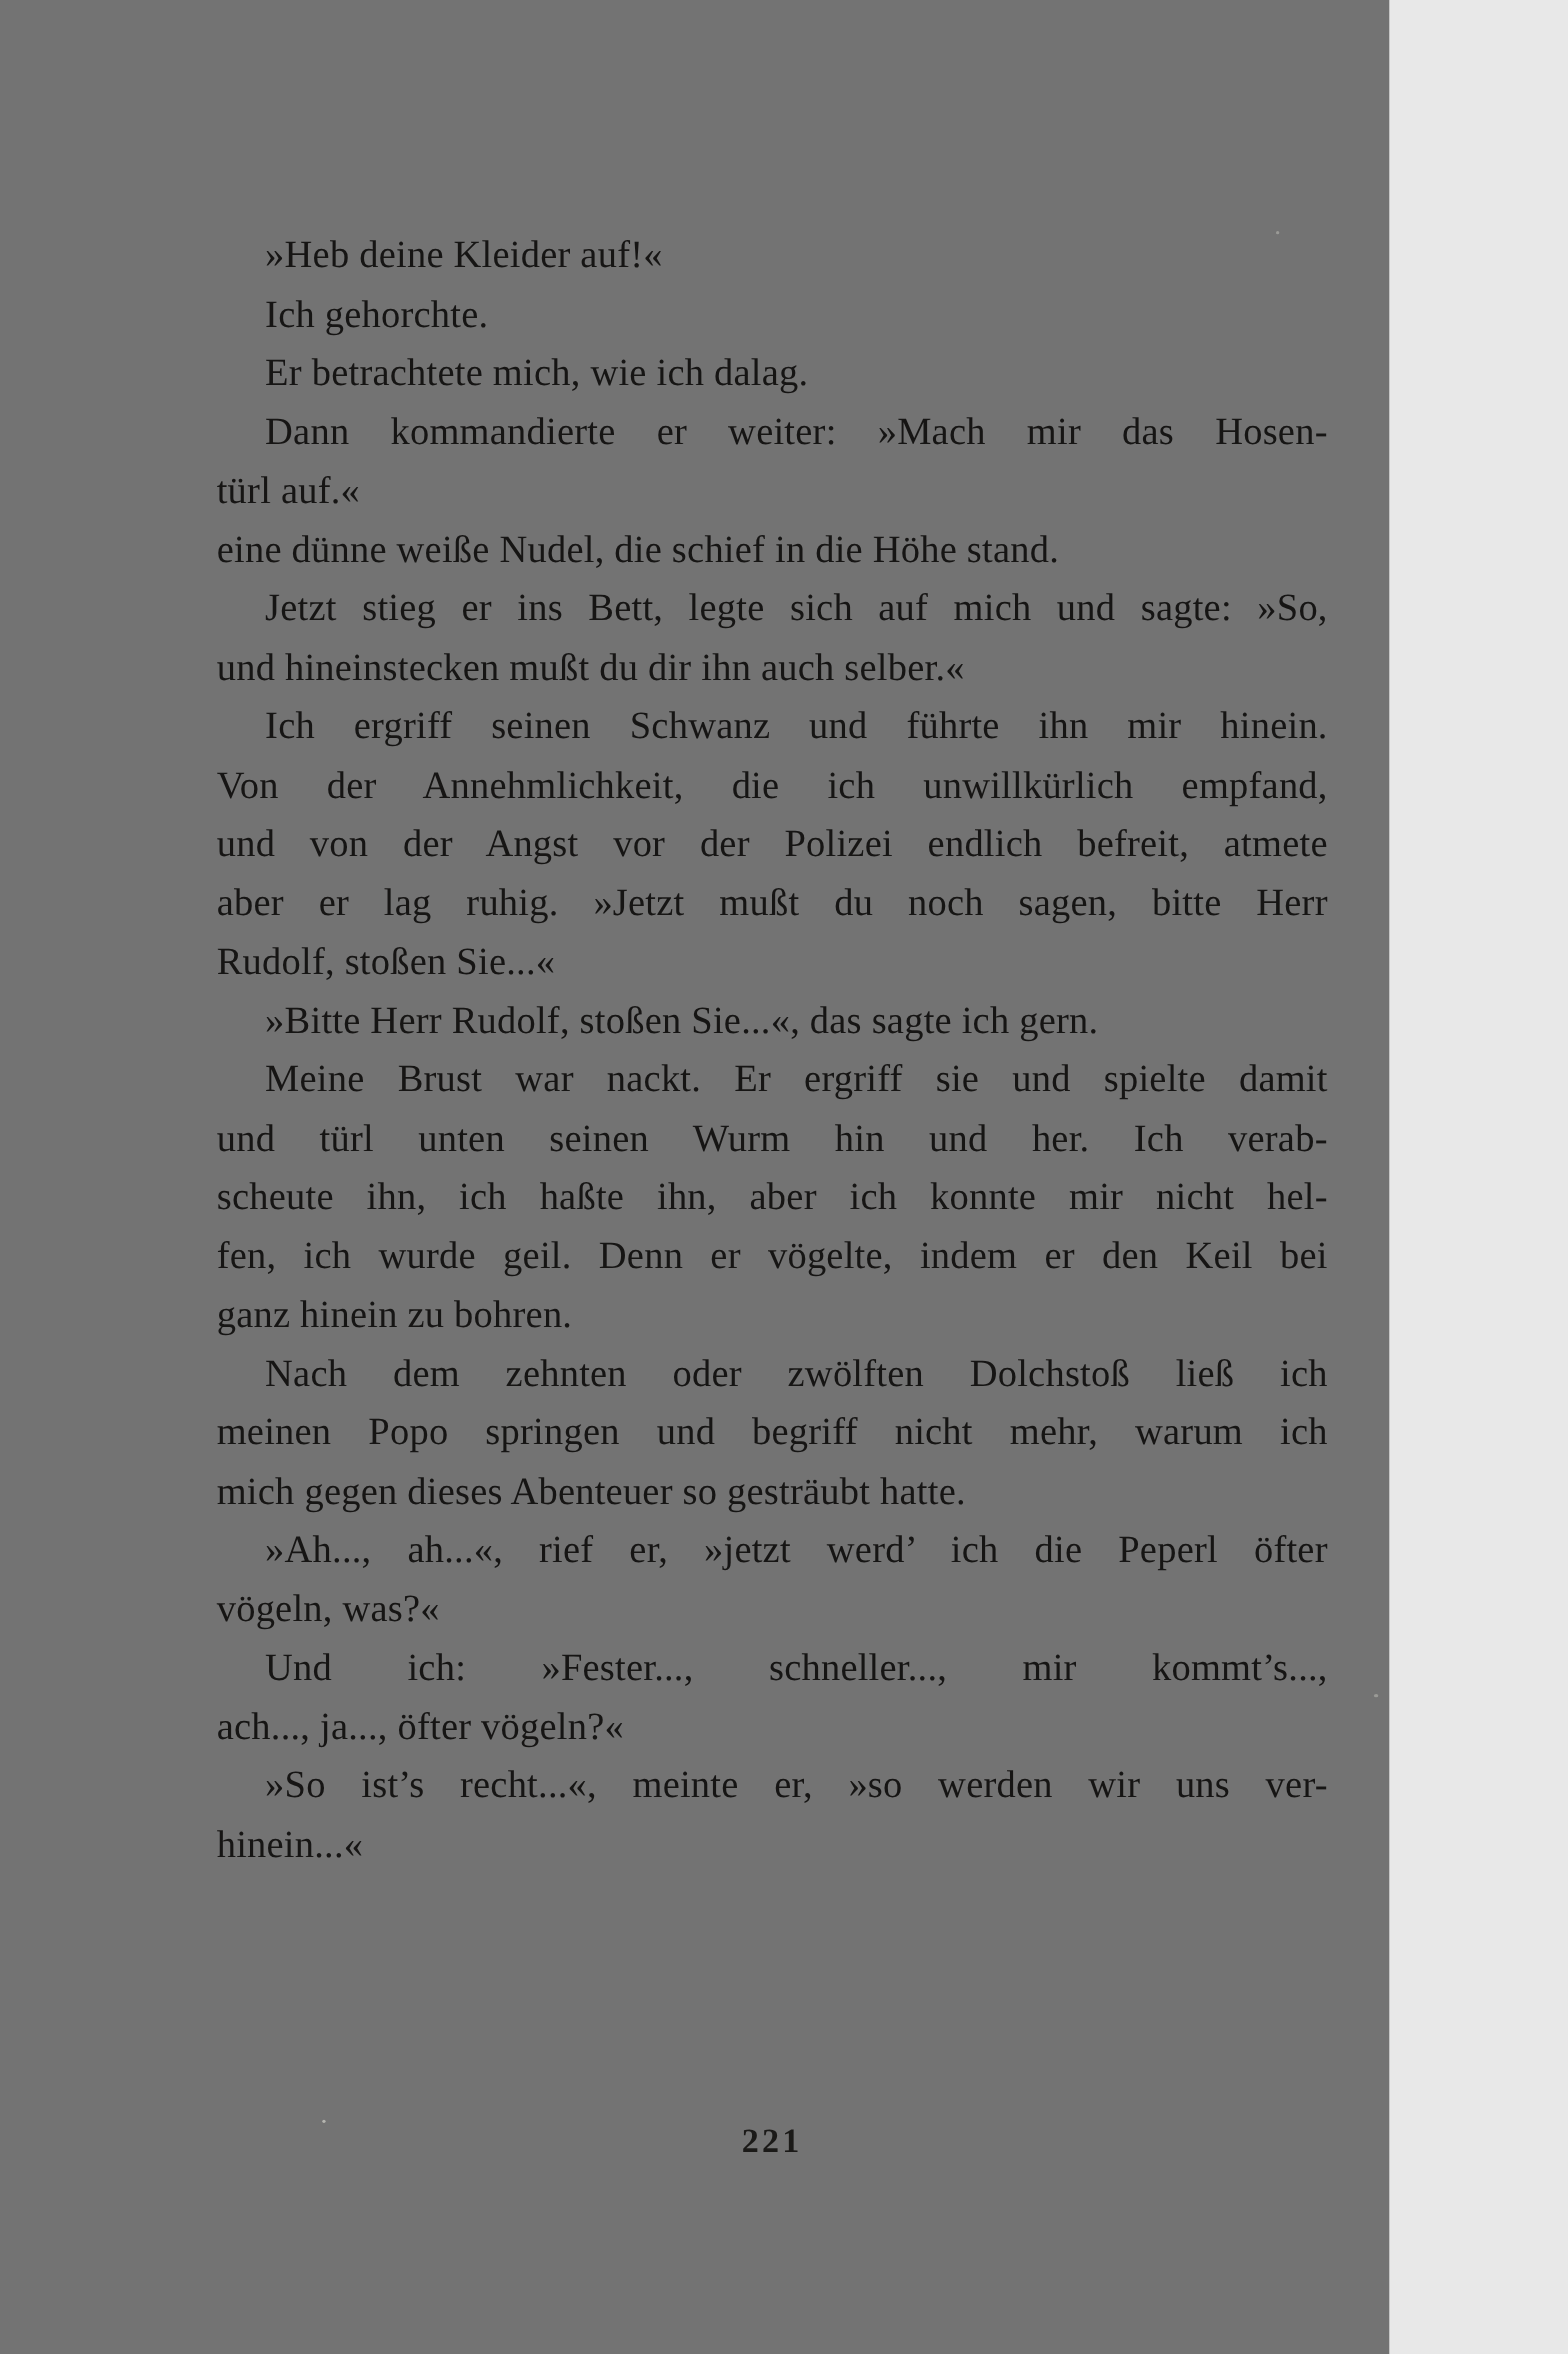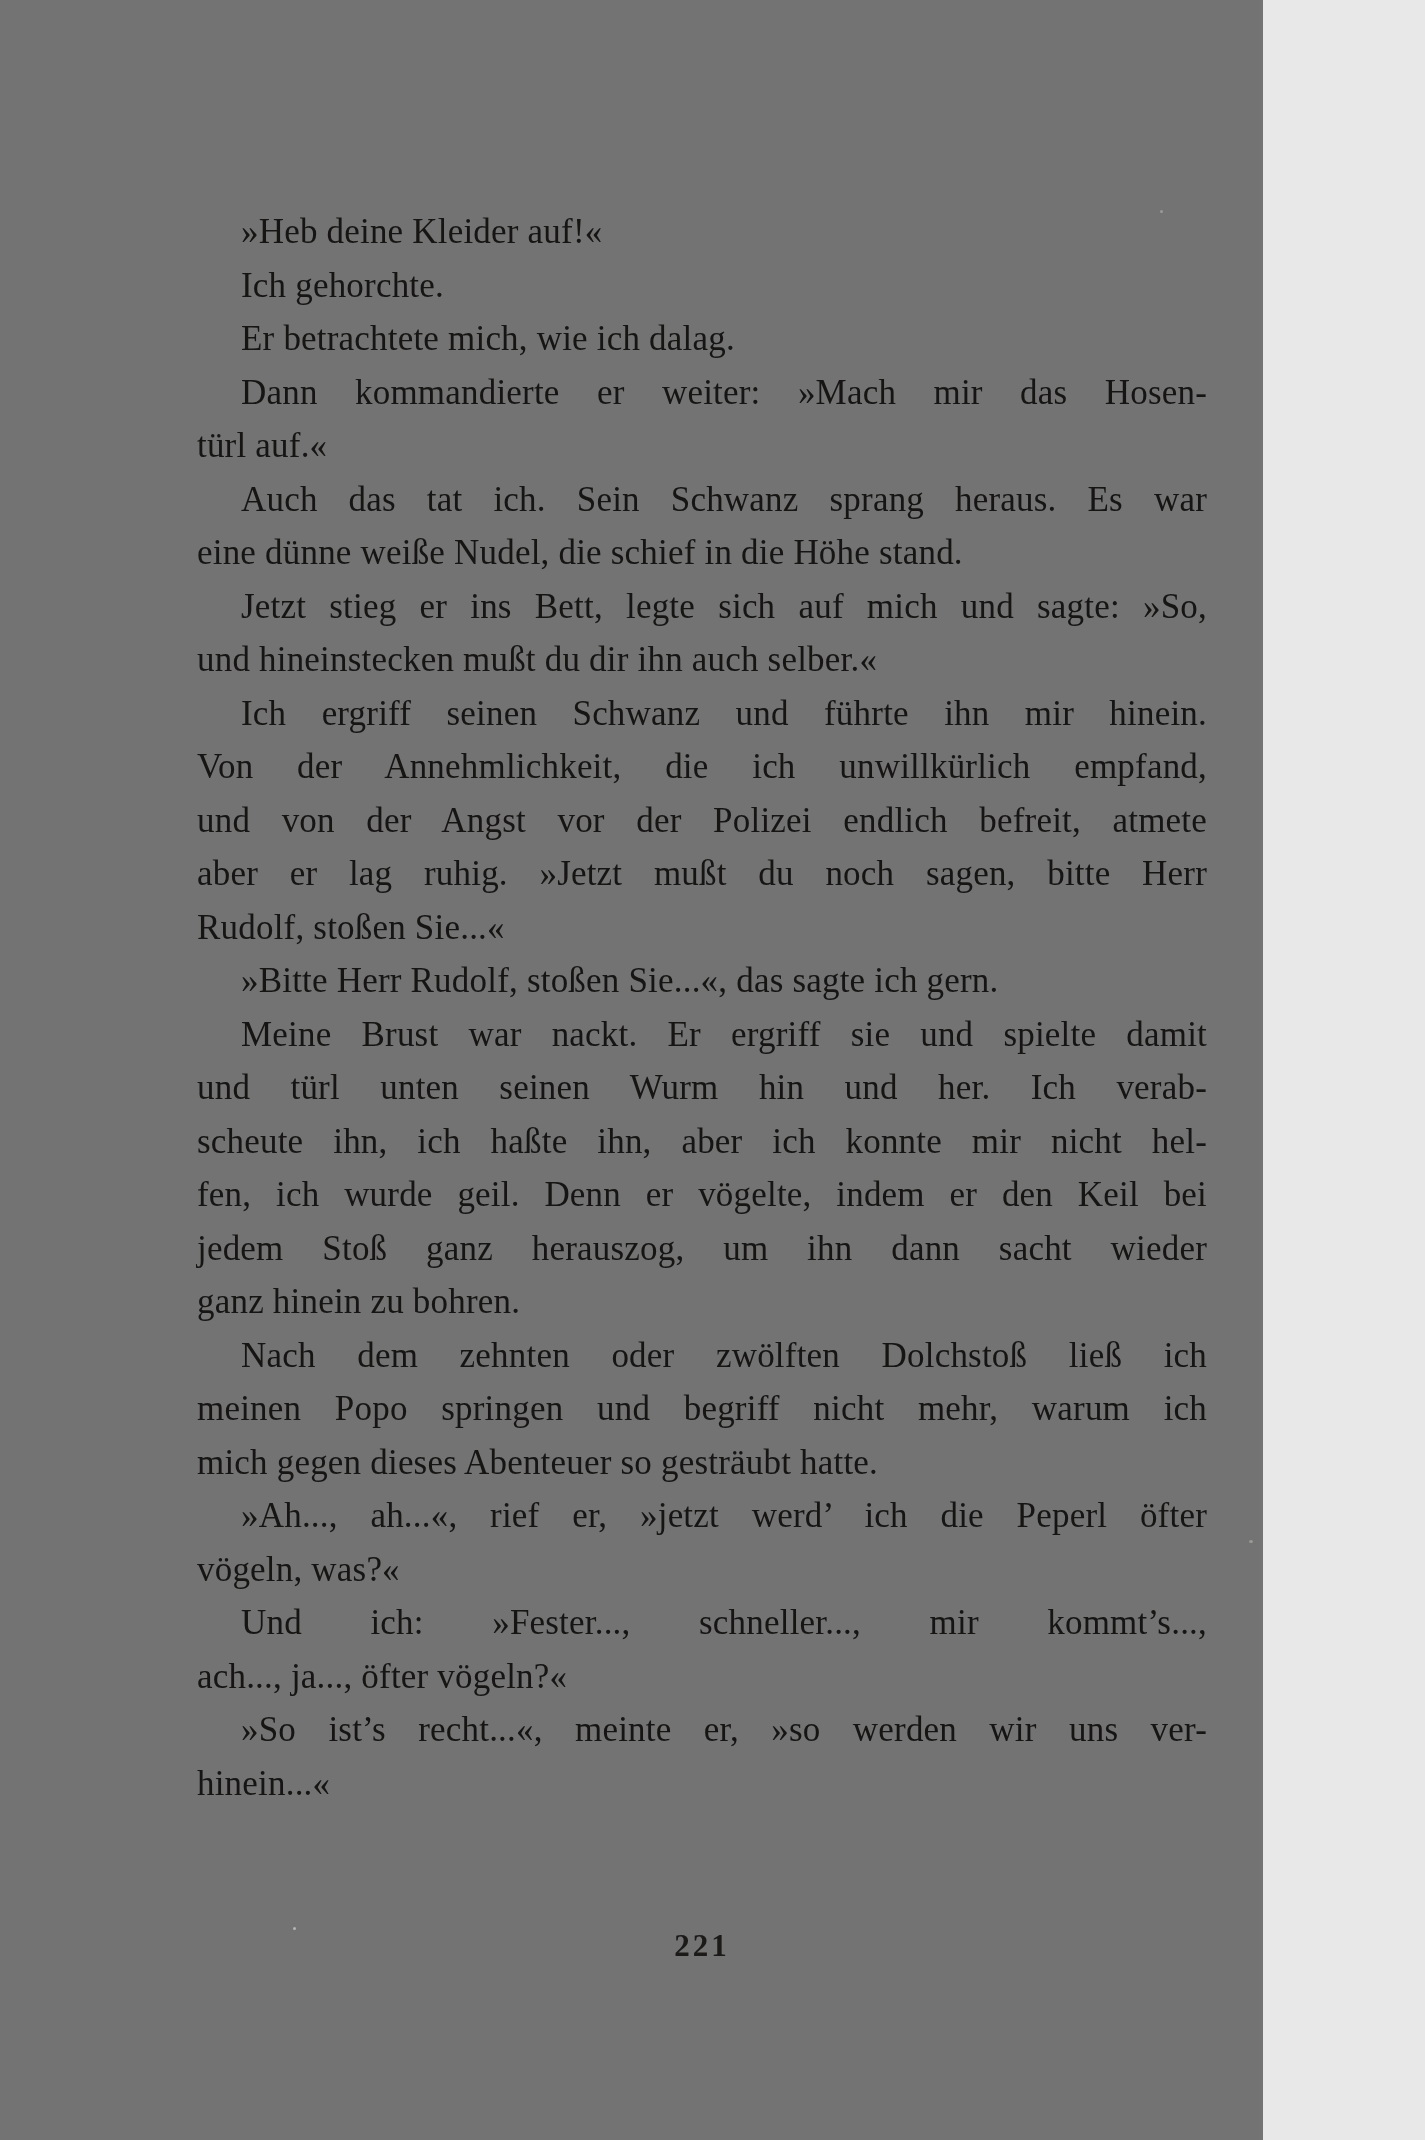--- a/index.html
+++ b/index.html
@@ -72,21 +72,20 @@
         <div class="line first-line last-line">Ich gehorchte.</div>
       </div>
       <div class="paragraph">
         <div class="line first-line last-line">Er betrachtete mich, wie ich dalag.</div>
       </div>
       <div class="paragraph">
         <div class="line first-line">Dann kommandierte er weiter: »Mach mir das Hosen-</div>
         <div class="line last-line">türl auf.«</div>
       </div>
       <div class="paragraph">
-        <div class="line first-line">Auch das tat ich. Sein Schwanz sprang heraus. Es war</div>
         <div class="line last-line">eine dünne weiße Nudel, die schief in die Höhe stand.</div>
       </div>
       <div class="paragraph">
         <div class="line first-line">Jetzt stieg er ins Bett, legte sich auf mich und sagte: »So,</div>
         <div class="line last-line">und hineinstecken mußt du dir ihn auch selber.«</div>
       </div>
       <div class="paragraph">
         <div class="line first-line">Ich ergriff seinen Schwanz und führte ihn mir hinein.</div>
         <div class="line">Von der Annehmlichkeit, die ich unwillkürlich empfand,</div>
         <div class="line">und von der Angst vor der Polizei endlich befreit, atmete</div>
@@ -94,21 +93,20 @@
         <div class="line last-line">Rudolf, stoßen Sie...«</div>
       </div>
       <div class="paragraph">
         <div class="line first-line last-line">»Bitte Herr Rudolf, stoßen Sie...«, das sagte ich gern.</div>
       </div>
       <div class="paragraph">
         <div class="line first-line">Meine Brust war nackt. Er ergriff sie und spielte damit</div>
         <div class="line">und türl unten seinen Wurm hin und her. Ich verab-</div>
         <div class="line">scheute ihn, ich haßte ihn, aber ich konnte mir nicht hel-</div>
         <div class="line">fen, ich wurde geil. Denn er vögelte, indem er den Keil bei</div>
-        <div class="line">jedem Stoß ganz herauszog, um ihn dann sacht wieder</div>
         <div class="line last-line">ganz hinein zu bohren.</div>
       </div>
       <div class="paragraph">
         <div class="line first-line">Nach dem zehnten oder zwölften Dolchstoß ließ ich</div>
         <div class="line">meinen Popo springen und begriff nicht mehr, warum ich</div>
         <div class="line last-line">mich gegen dieses Abenteuer so gesträubt hatte.</div>
       </div>
       <div class="paragraph">
         <div class="line first-line">»Ah..., ah...«, rief er, »jetzt werd’ ich die Peperl öfter</div>
         <div class="line last-line">vögeln, was?«</div>

